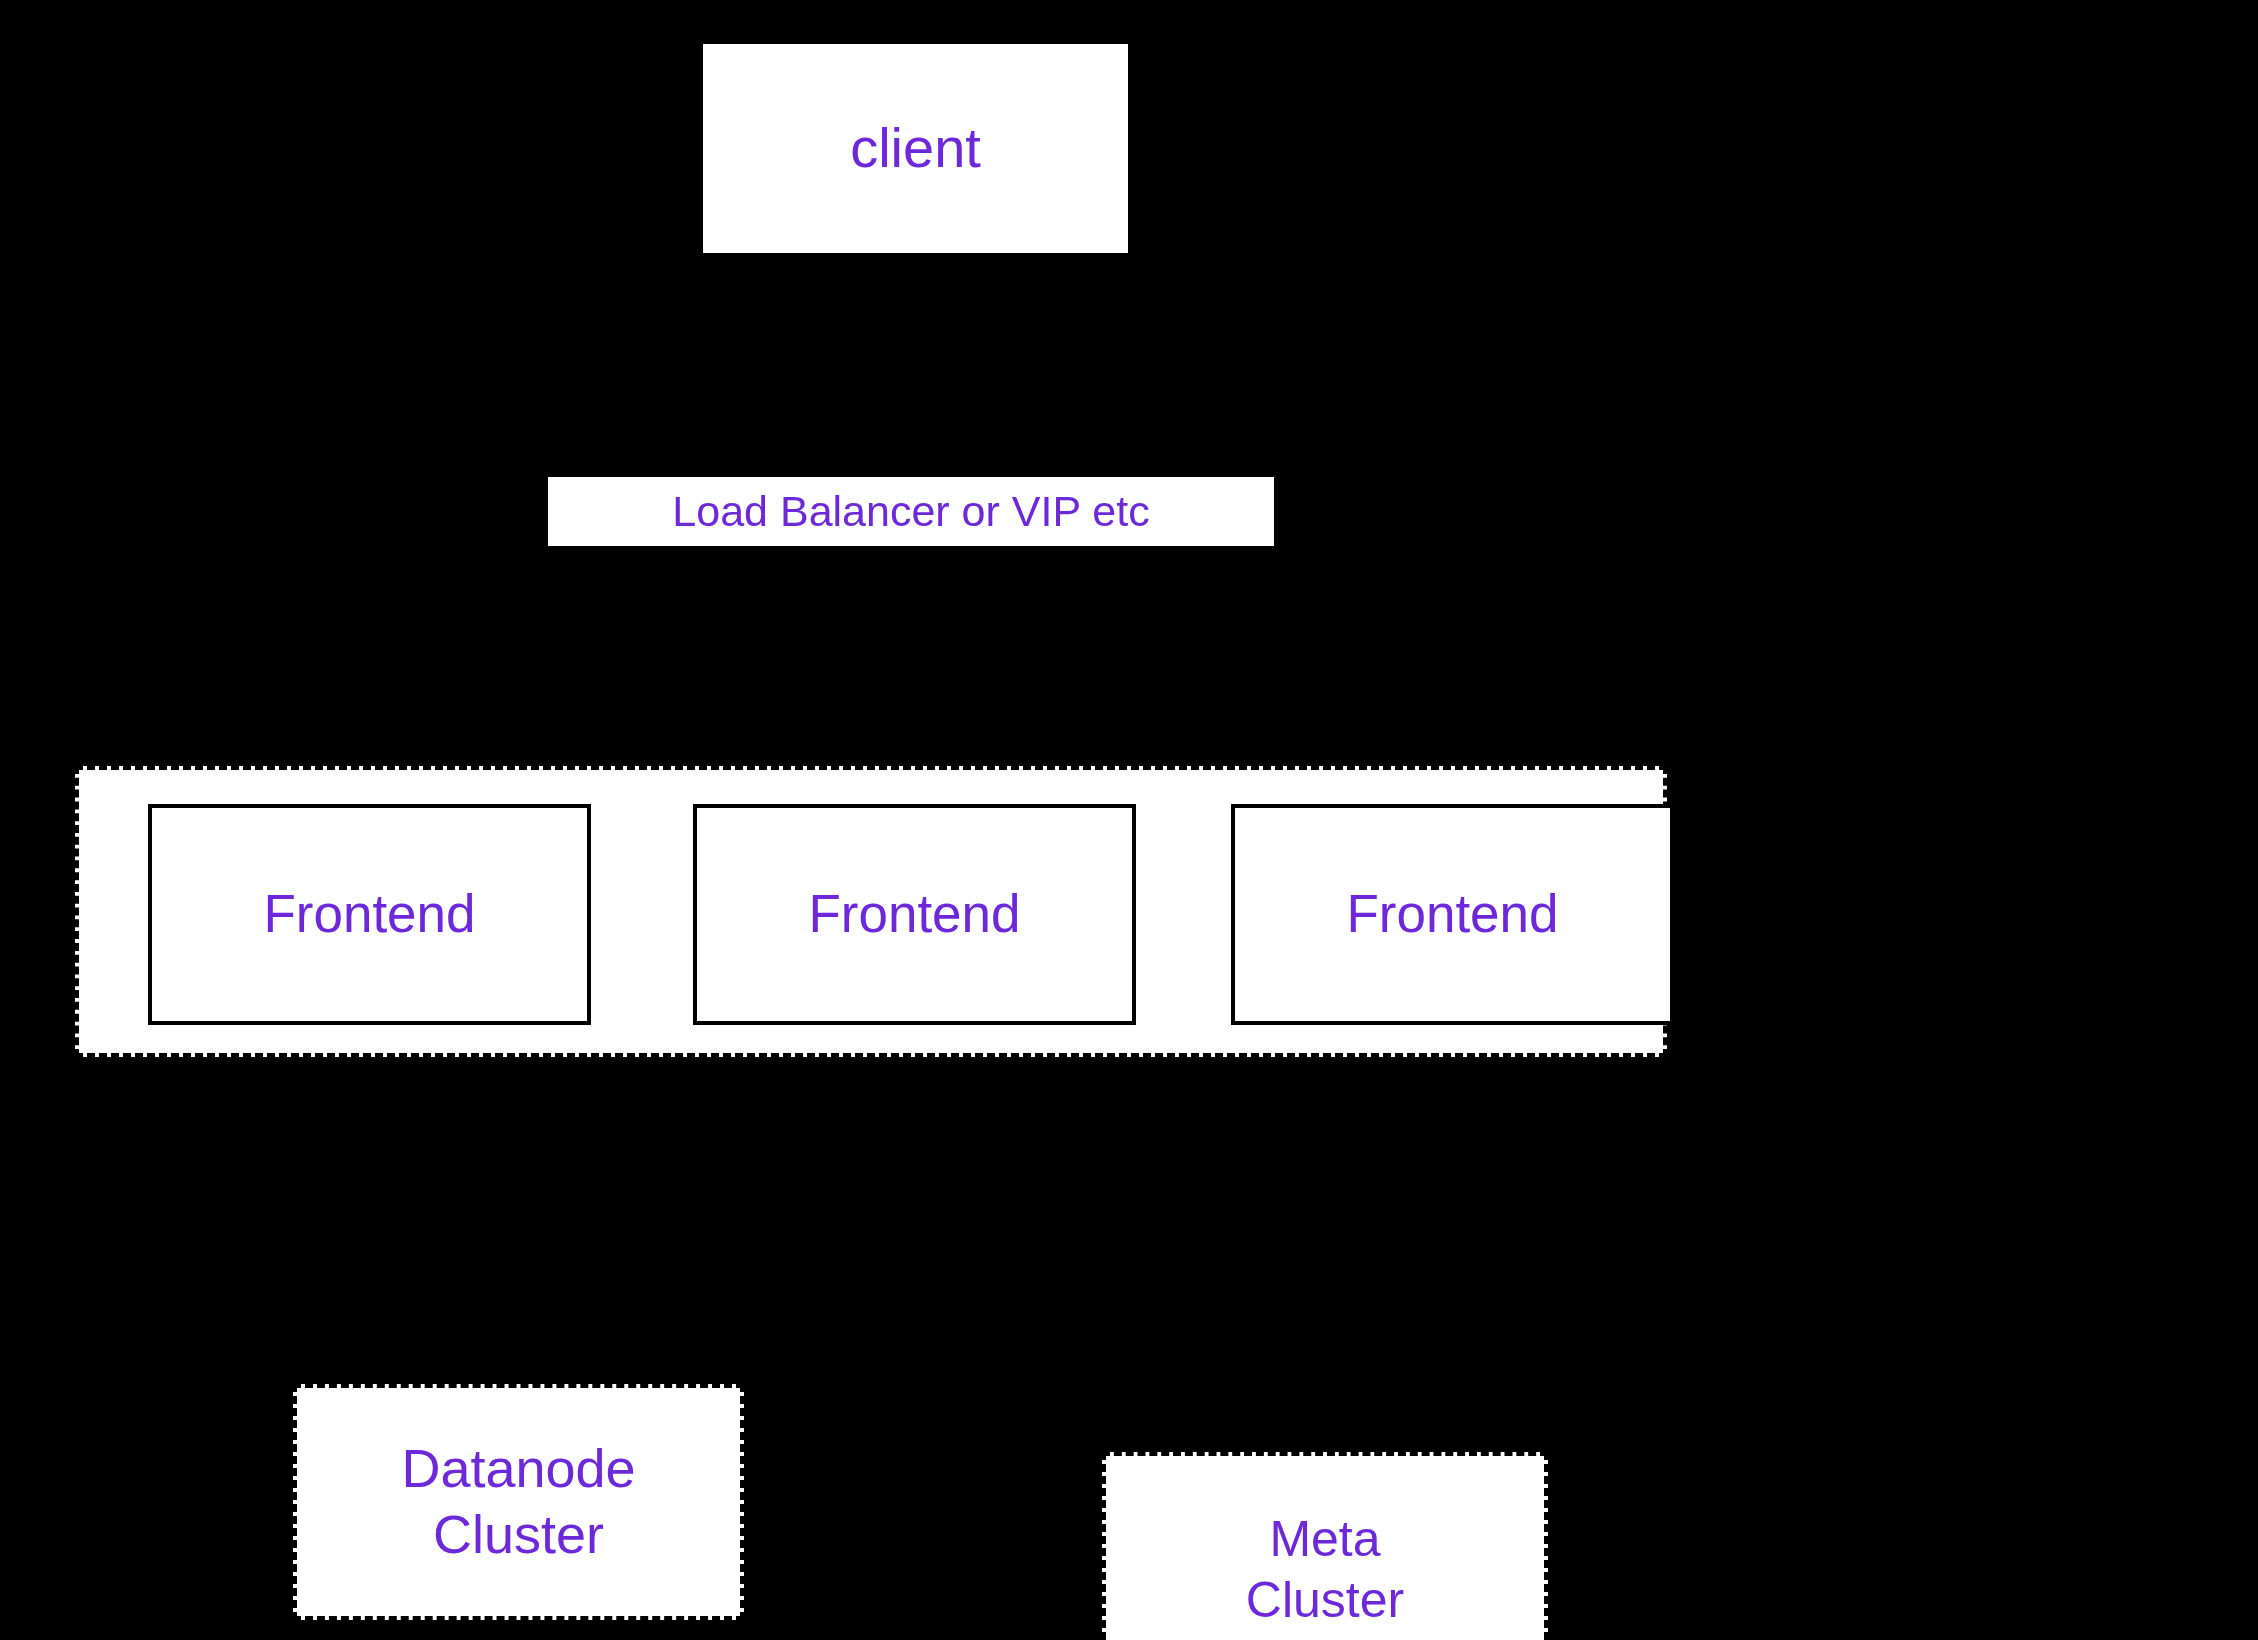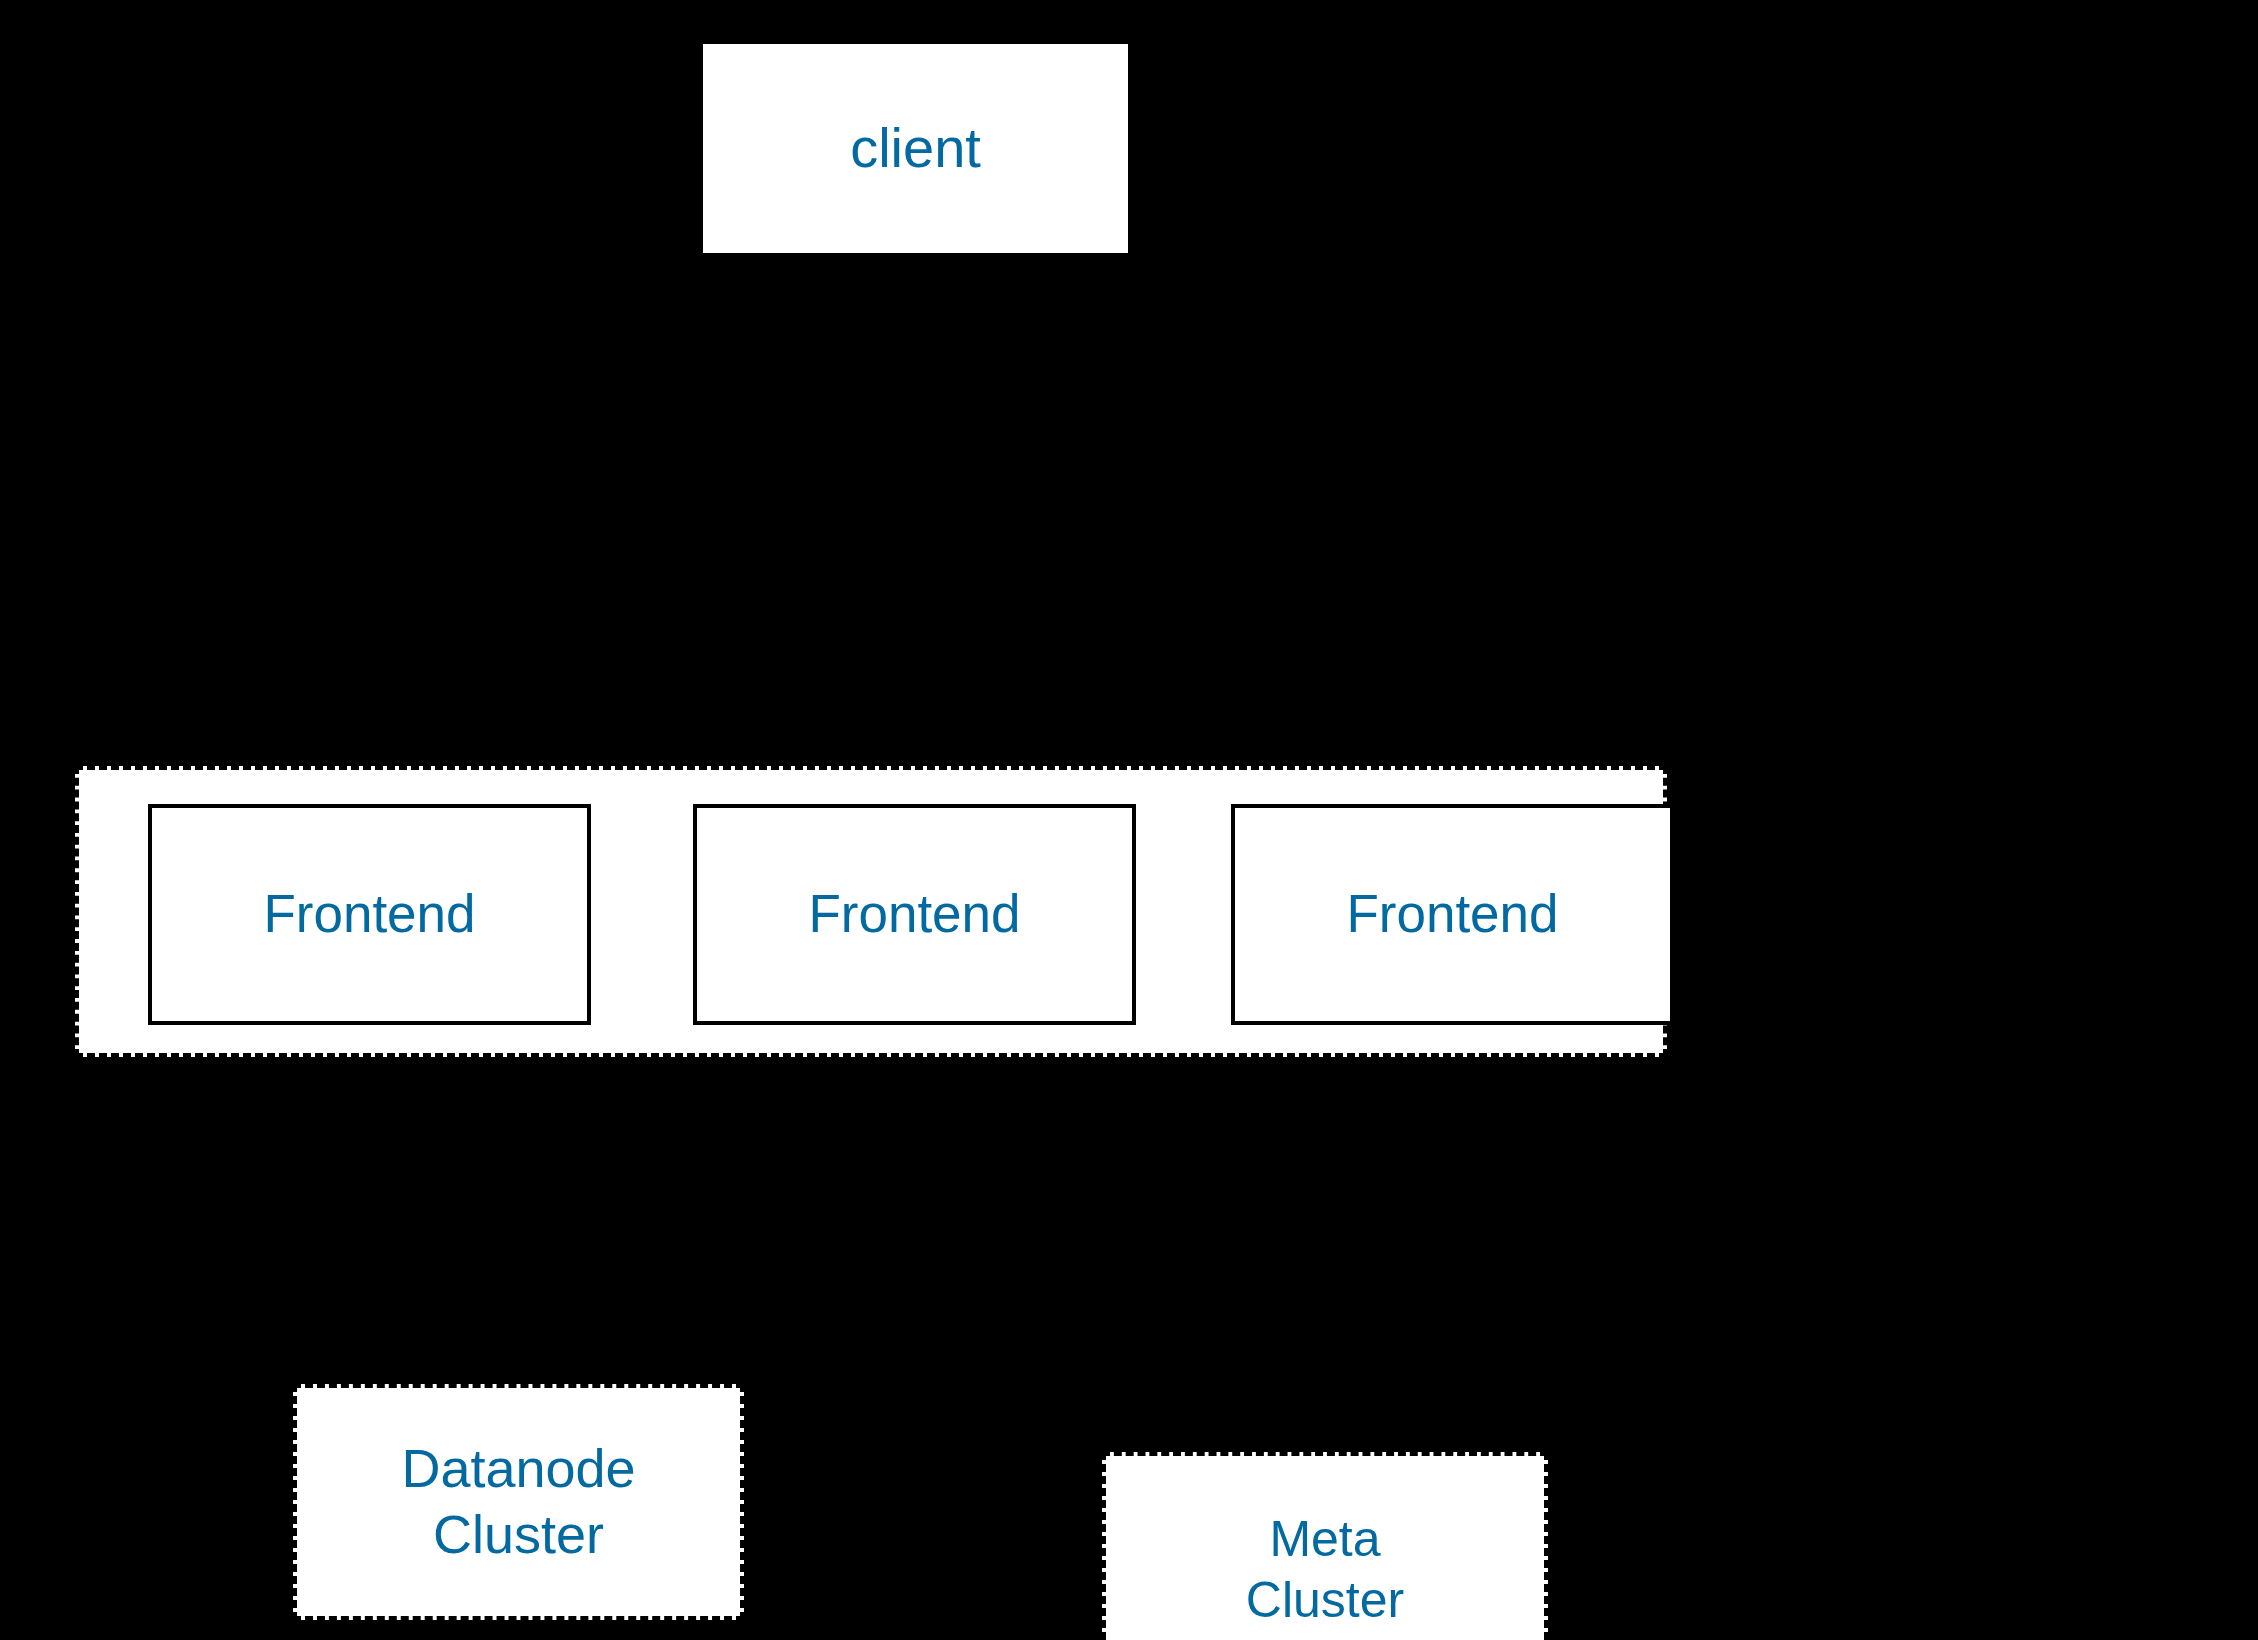--- a/index.html
+++ b/index.html
@@ -17,21 +17,21 @@
     height: 1640px;
     background: #000000;
     overflow: hidden;
   }
 
   
   .node {
     position: absolute;
     box-sizing: border-box;
     background: #ffffff;
-    color: #0369a1;
+    color: #6d28d9;
     display: flex;
     align-items: center;
     justify-content: center;
     text-align: center;
     line-height: 1.22;
     white-space: pre-line;
   }
 
   
   .node--plain {
@@ -103,20 +103,21 @@
     font-size: 50px;
   }
 </style>
 </head>
 <body>
 
 <div id="canvas">
 
   <div class="node node--plain" id="client-node">client</div>
 
+  <div class="node node--plain" id="load-balancer-node">Load Balancer or VIP etc</div>
 
   <div id="frontend-group">
 
     <div class="node node--solid frontend-node" id="frontend-node-1">Frontend</div>
 
     <div class="node node--solid frontend-node" id="frontend-node-2">Frontend</div>
 
     <div class="node node--solid frontend-node" id="frontend-node-3">Frontend</div>
   </div>
 

